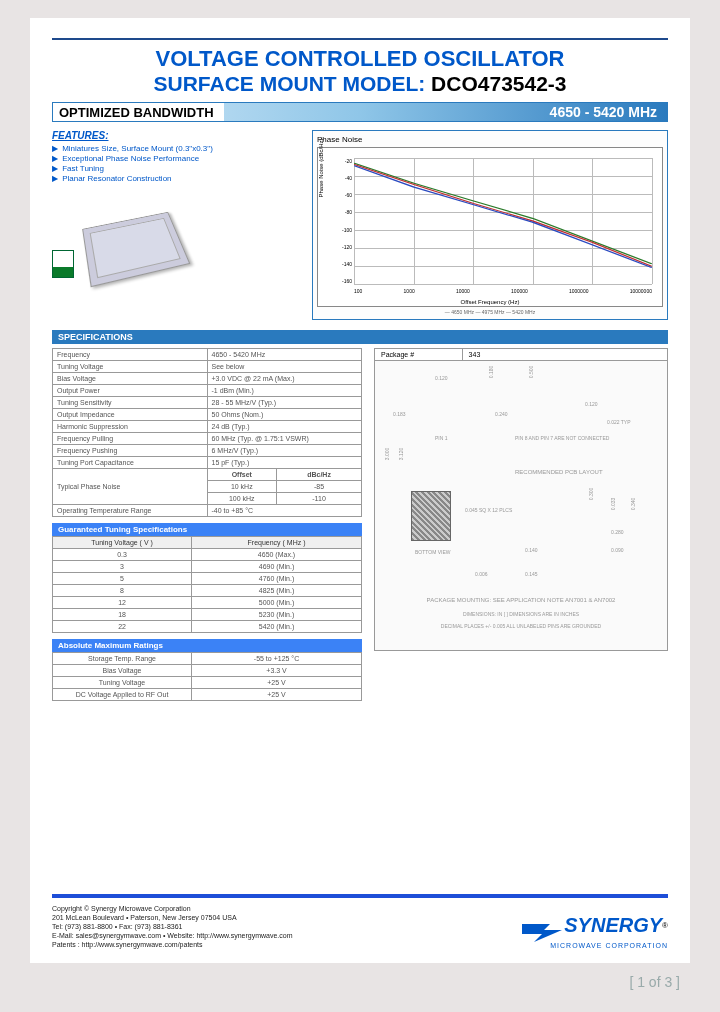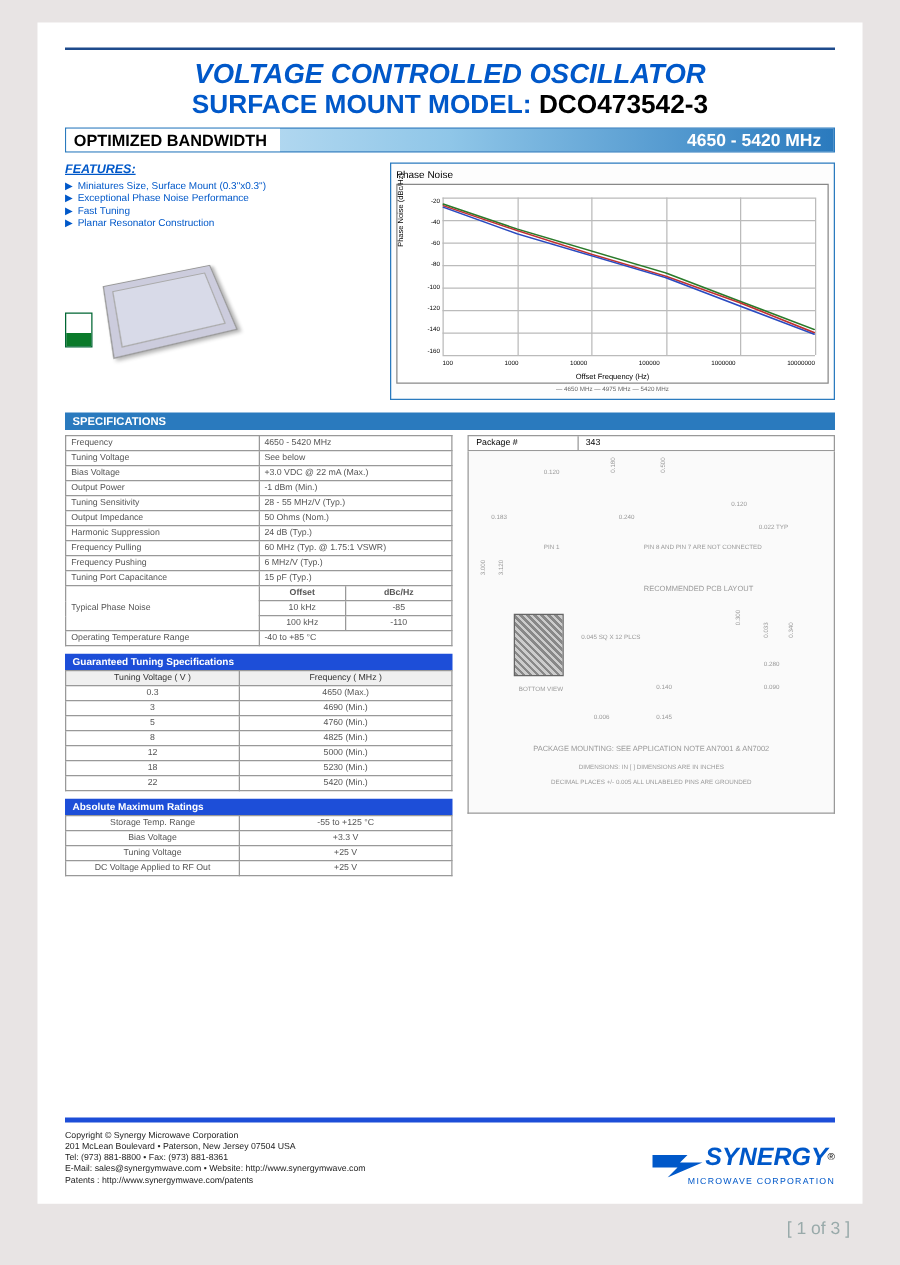--- a/index.html
+++ b/index.html
@@ -13,21 +13,21 @@
   }
   .page {
     position: absolute;
     top: 18px; left: 30px;
     width: 660px; height: 945px;
     background: #fff;
     padding: 20px 22px 10px 22px;
     font-size: 8px;
   }
   .topline { border-top: 2px solid #1e4a8c; margin-bottom: 6px; }
-  .title1 { color: #0058c9; font-size: 22px; font-weight: bold; text-align: center; font-style: italic; }
+  .title1 { color: #0058c9; font-size: 22px; font-weight: bold; text-align: center; }
   .title2 { color: #0058c9; font-size: 21px; font-weight: bold; text-align: center; }
   .title2 .model { color: #000; }
   .band-row {
     display: flex; margin-top: 6px;
     background: linear-gradient(to right, #d9ecf9 0%, #8fc6e8 50%, #2a7abe 100%);
     height: 20px; align-items: center;
     border: 1px solid #2a7abe;
   }
   .band-label { font-size: 13px; font-weight: bold; padding-left: 6px; color: #000; background:#fff; height:100%; display:flex; align-items:center; padding-right:10px; }
   .band-freq { margin-left: auto; color: #fff; font-size: 14px; font-weight: bold; padding-right: 10px; }
@@ -56,21 +56,21 @@
   .yticks { position:absolute; top:10px; bottom:22px; left:14px; width:20px; display:flex; flex-direction:column; justify-content:space-between; font-size:5px; text-align:right; }
   .legend { font-size:5px; text-align:center; margin-top:2px; color:#666; }
   
   .spec-h { background:#2a7abe; color:#fff; font-size:9px; font-weight:bold; padding:2px 6px; margin-top:10px; }
   .two-col { display:flex; gap:12px; margin-top:4px; }
   .specs-left { flex:0 0 310px; }
   .specs-right { flex:1; }
   table.specs { width:100%; border-collapse:collapse; font-size:7px; }
   table.specs td { border:1px solid #999; padding:2px 4px; color:#555; }
   table.specs td:first-child { width:45%; }
-  .sub-h { background:#1d4ed8; color:#fff; font-size:8px; font-weight:bold; padding:2px 6px; margin-top:6px; }
+  .sub-h { background:#3b82f6; color:#fff; font-size:8px; font-weight:bold; padding:2px 6px; margin-top:6px; }
   table.tuning th { border:1px solid #999; padding:2px 4px; font-size:7px; font-weight:normal; color:#333; text-align:center; background:#f0f0f0; }
   table.tuning td { text-align:center; }
   .pkg-row { display:flex; border:1px solid #999; font-size:7px; }
   .pkg-row div { padding:2px 6px; }
   .pkg-row div:first-child { border-right:1px solid #999; width:30%; }
   .pkg-diagram { border:1px solid #999; border-top:none; height:290px; background:#fafafa; position:relative; font-size:5px; color:#999; padding:8px; }
   .mech-box { position:absolute; width:40px; height:50px; background:repeating-linear-gradient(45deg,#888 0,#888 2px,#ccc 2px,#ccc 4px); border:1px solid #666; }
   .footer { position:absolute; bottom:14px; left:22px; right:22px; border-top:4px solid #1d4ed8; padding-top:6px; display:flex; justify-content:space-between; align-items:flex-end; }
   .footer-text { font-size:7px; color:#222; line-height:1.3; }
   .logo { text-align:right; }

